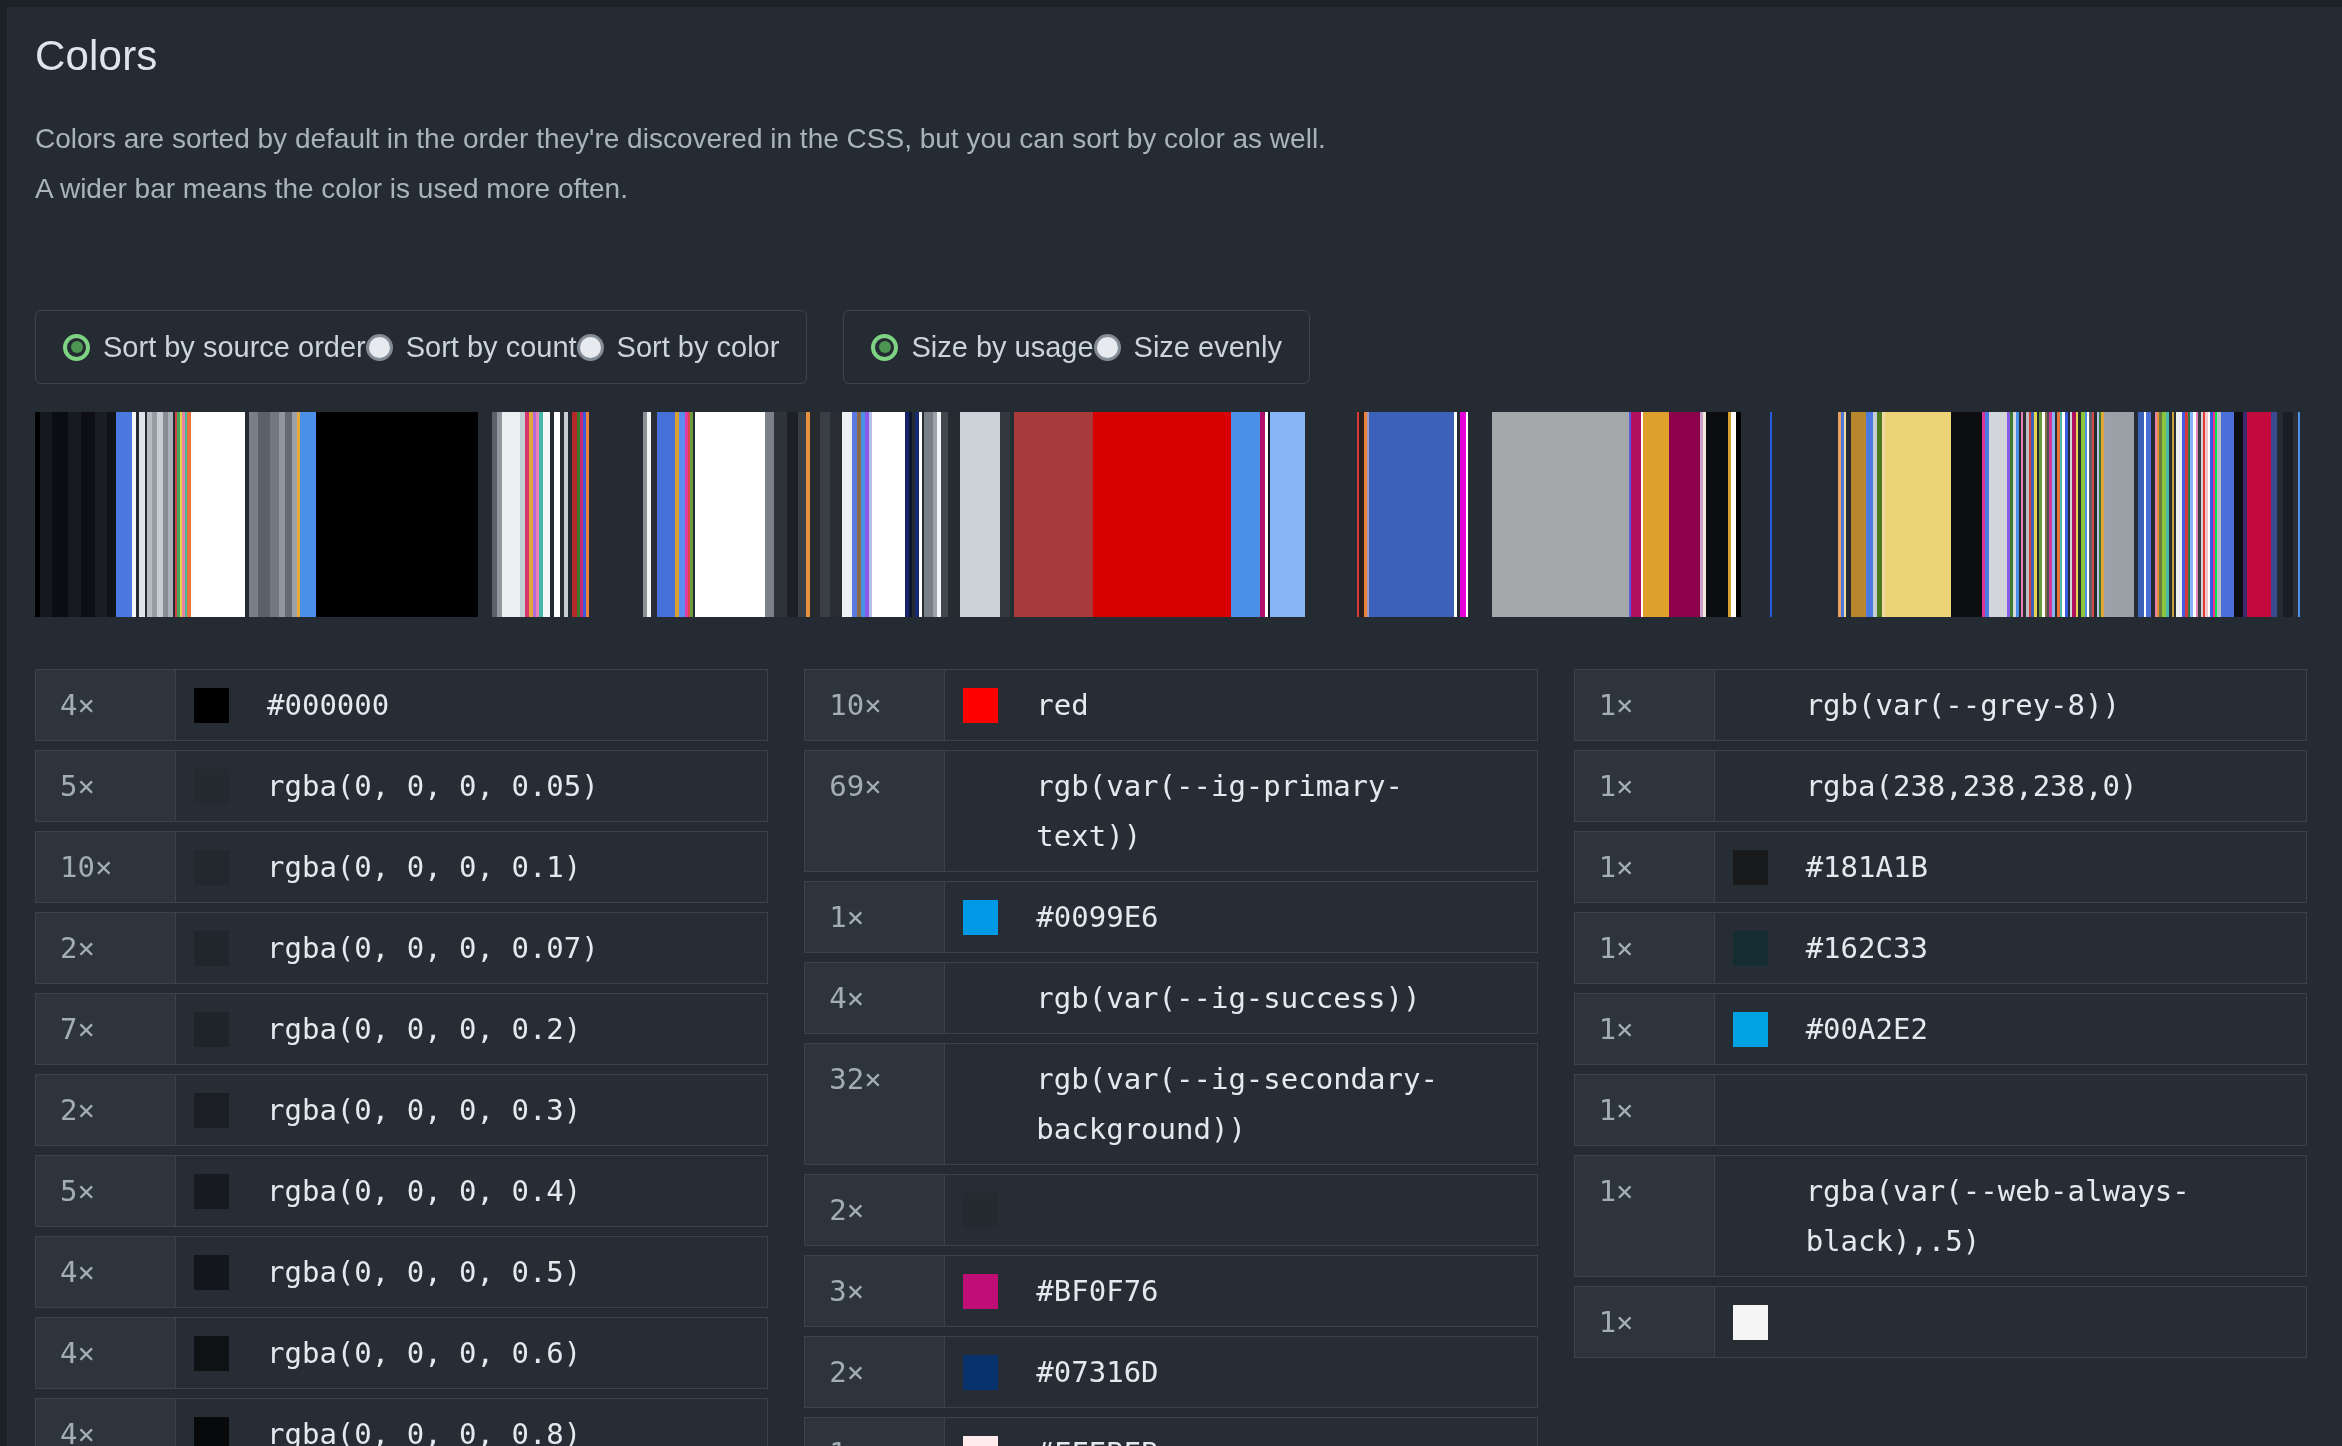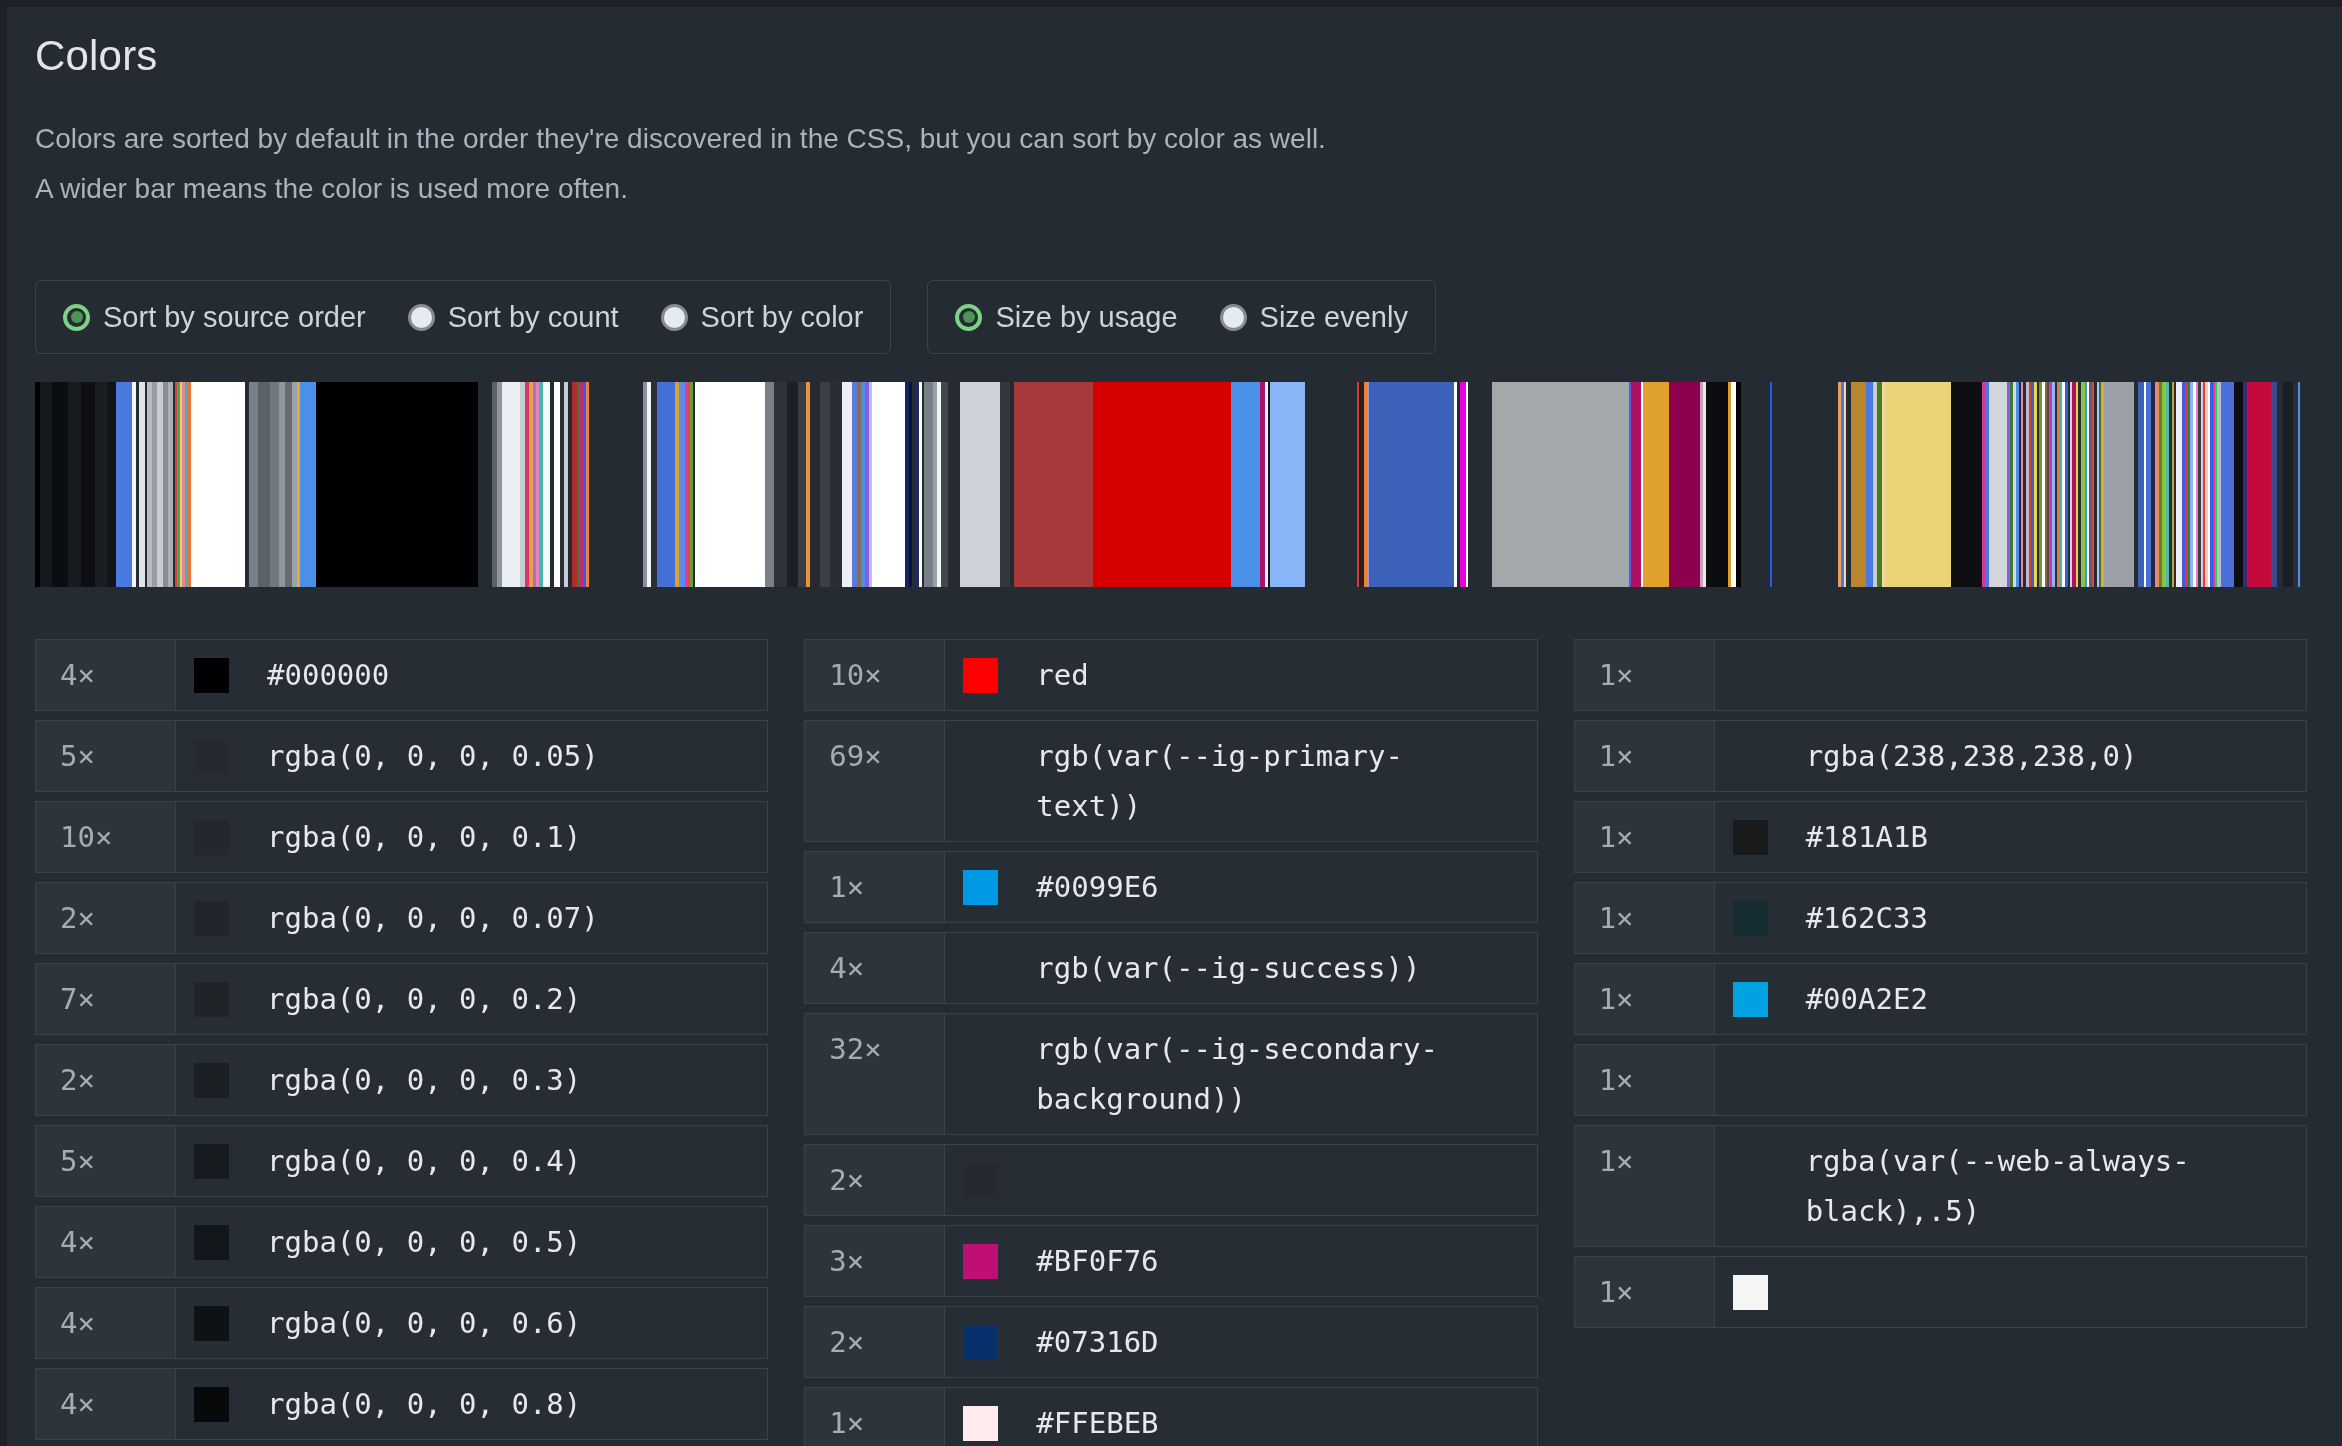--- a/index.html
+++ b/index.html
@@ -13,23 +13,24 @@
   .edge-left{position:absolute;left:0;top:0;width:7px;height:100%;background:#1c2127;}
   .page{position:relative;padding:0 35px;}
   h1.title{
     margin:0;padding-top:30px;font-size:42px;line-height:52px;font-weight:500;
     color:#dfe5ea;letter-spacing:.2px;
   }
   p.desc{margin:0;font-size:28px;line-height:50px;color:#a9b3bd;}
   p.desc.first{margin-top:32px;}
   .controls-row{margin-top:66px;display:flex;gap:36px;align-items:flex-start;}
   .opt-group{
-    display:inline-flex;align-items:center;gap:42px;height:74px;
+    display:inline-flex;align-items:center;height:74px;
     border:1px solid #3c444e;border-radius:6px;padding:0 27px;box-sizing:border-box;
     background:transparent;
+    margin-top:30px;
   }
   .opt{display:inline-flex;align-items:center;gap:13px;cursor:pointer;}
   .opt-label{font-size:29px;color:#ccd4dc;white-space:nowrap;}
   .radio{
     width:27px;height:27px;border-radius:50%;box-sizing:border-box;position:relative;
     background:#e7eaee;border:3px solid #848c95;flex-shrink:0;
   }
   .radio.checked{background:#252b32;border:4px solid #7dd283;}
   .radio.checked::after{
     content:"";position:absolute;left:50%;top:50%;width:12px;height:12px;
@@ -460,20 +461,21 @@
             <div class="swatch" style="background: rgb(255, 235, 235);"></div>
             <div class="val">#FFEBEB</div>
           </div>
         </div>
       </div>
       <div class="col">
         <div class="row">
           <div class="count">1×</div>
           <div class="valcell">
             <div class="swatch" style="background: rgb(var(--grey-8));"></div>
+            <div class="val">rgb(var(--grey-8))</div>
           </div>
         </div>
         <div class="row">
           <div class="count">1×</div>
           <div class="valcell">
             <div class="swatch" style="background: rgba(238, 238, 238, 0);"></div>
             <div class="val">rgba(238,238,238,0)</div>
           </div>
         </div>
         <div class="row">

